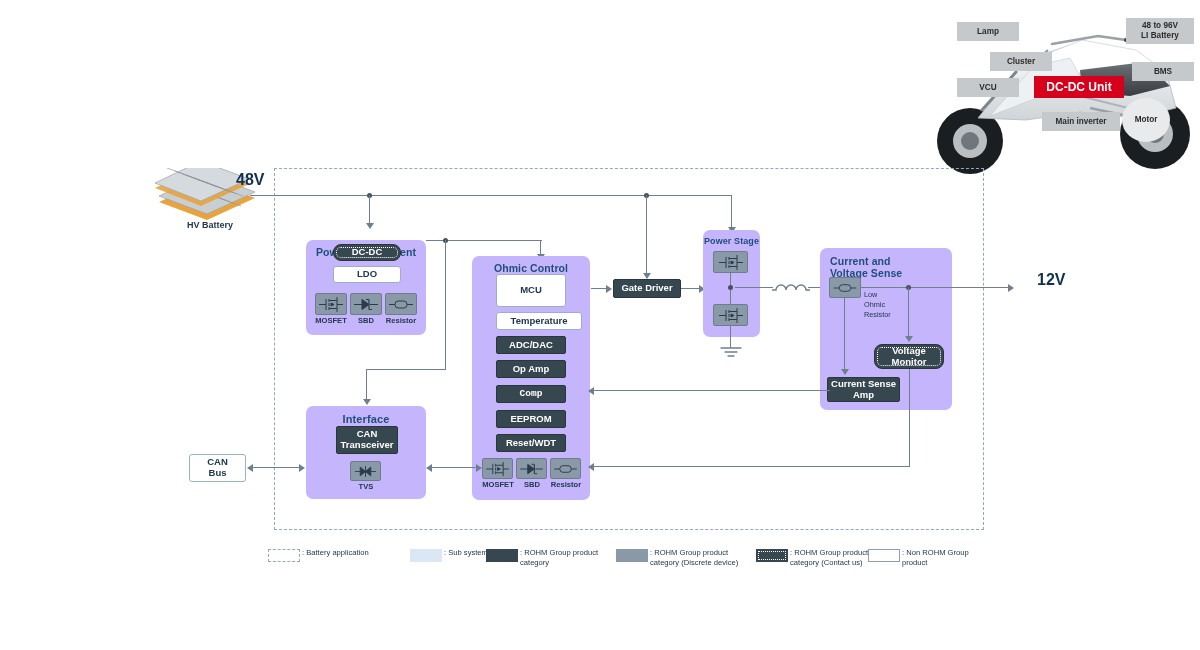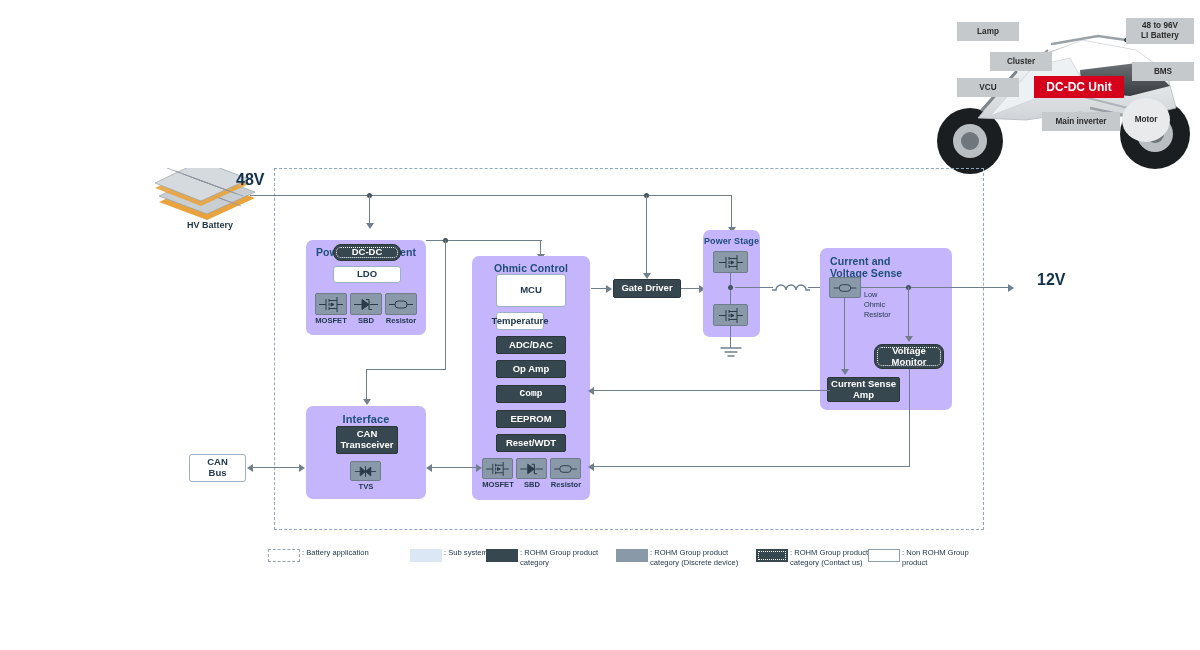--- a/index.html
+++ b/index.html
@@ -212,21 +212,21 @@
 <div class="arw arw-d abs" style="left:537px;top:254px;"></div>
 <div class="w wv abs" style="left:445px;top:240px;height:130px;"></div>
 <div class="w wh abs" style="left:366px;top:369px;width:80px;"></div>
 <div class="w wv abs" style="left:366px;top:369px;height:31px;"></div>
 <div class="arw arw-d abs" style="left:363px;top:399px;"></div>
 
 <div class="subsys" style="left:472px;top:256px;width:118px;height:244px;">
   <div class="subsys-title" style="top:6px;">Ohmic Control</div>
 </div>
 <div class="blk blk-white" style="left:496px;top:274px;width:70px;height:33px;">MCU</div>
-<div class="blk blk-white" style="left:496px;top:312px;width:48px;height:18px;">Temperature</div>
+<div class="blk blk-white" style="left:496px;top:312px;width:86px;height:18px;">Temperature</div>
 <div class="blk blk-rohm" style="left:496px;top:336px;width:70px;height:18px;">ADC/DAC</div>
 <div class="blk blk-rohm" style="left:496px;top:360px;width:70px;height:18px;">Op Amp</div>
 <div class="blk blk-rohm" style="left:496px;top:385px;width:70px;height:18px;font-family:Liberation Mono, monospace;">Comp</div>
 <div class="blk blk-rohm" style="left:496px;top:410px;width:70px;height:18px;">EEPROM</div>
 <div class="blk blk-rohm" style="left:496px;top:434px;width:70px;height:18px;">Reset/WDT</div>
 
 <div class="blk blk-disc" style="left:482px;top:458px;width:31px;height:21px;">
   <svg width="25" height="16" viewBox="0 0 26 17">
     <g stroke="#2b3b4a" stroke-width="1" fill="none">
       <line x1="1" y1="8.5" x2="8" y2="8.5"></line>

